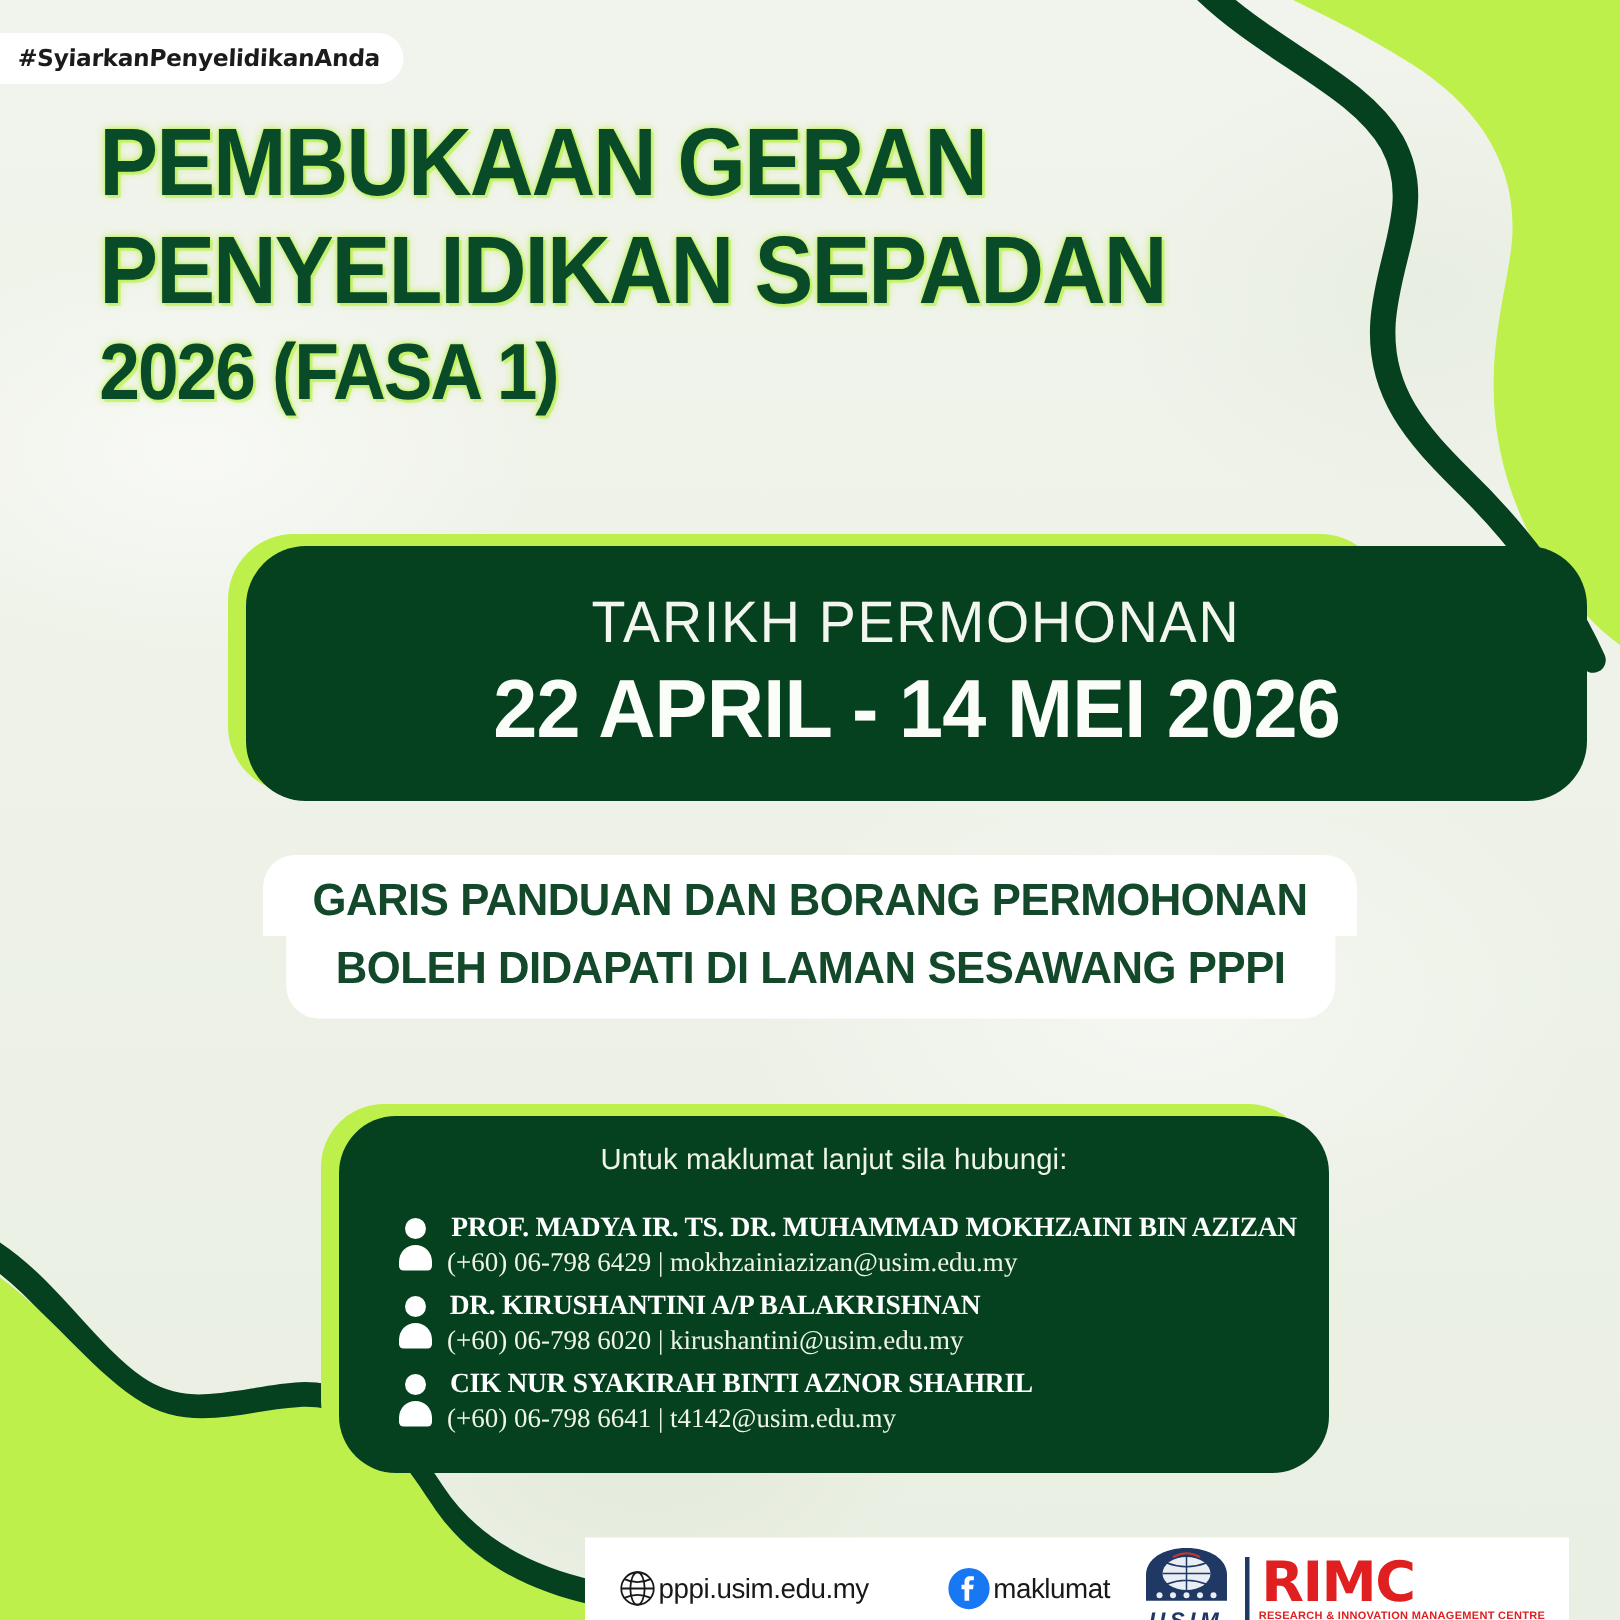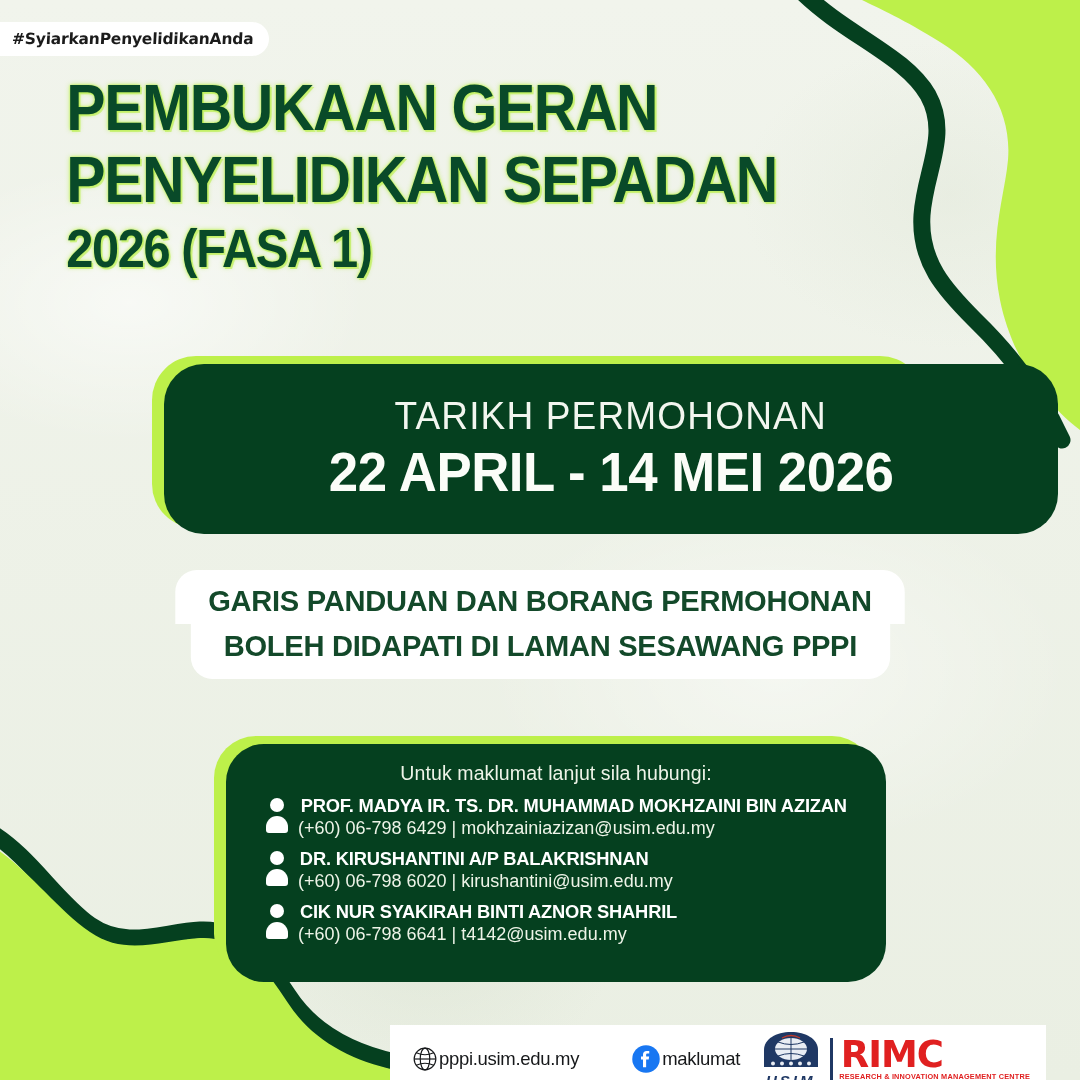--- a/index.html
+++ b/index.html
@@ -157,21 +157,21 @@
     background: #05401f;
     border-radius: 38px;
     padding: 18px 26px 14px 26px;
   }
   #contact-heading {
     text-align: center;
     font-size: 19.5px;
     font-weight: 300;
     color: #eef4e8;
     letter-spacing: .1px;
-    margin-bottom: 10px;
+    margin-bottom: 24px;
   }
   .contact-row {
     display: flex;
     align-items: flex-start;
     gap: 10px;
     margin-bottom: 9px;
     padding-left: 14px;
   }
   .person-icon {
     flex: none;
@@ -186,21 +186,21 @@
     border-radius: 50%;
     background: #ffffff;
   }
   .person-icon .body {
     position: absolute;
     left: 0; top: 19px;
     width: 22px; height: 17px;
     background: #ffffff;
     border-radius: 11px 11px 3px 3px;
   }
-  .contact-text { display: flex; flex-direction: column; }
+  .contact-text { display: flex; flex-direction: column; font-family: Liberation Serif, serif; }
   .contact-name {
     font-size: 18.5px;
     font-weight: 700;
     color: #ffffff;
     letter-spacing: -.2px;
     transform: scaleX(.99);
     white-space: nowrap;
   }
   .contact-detail {
     font-size: 18px;

